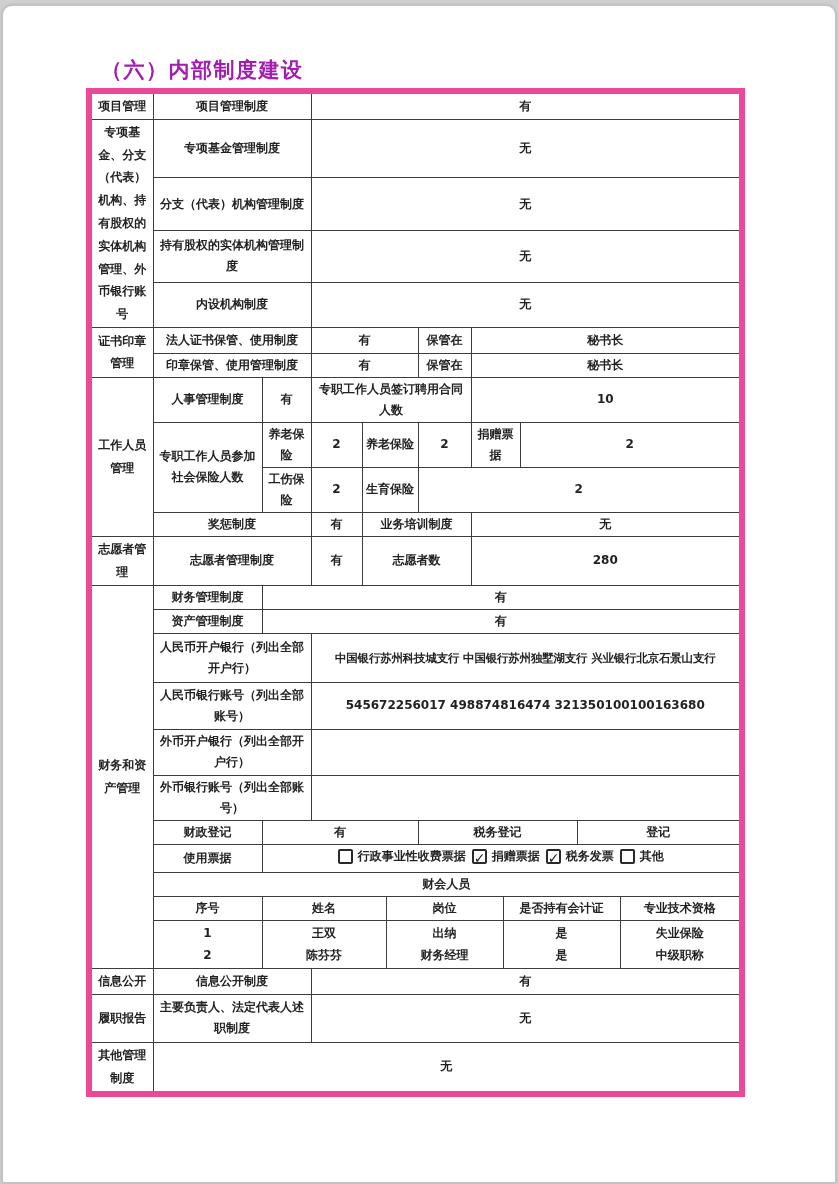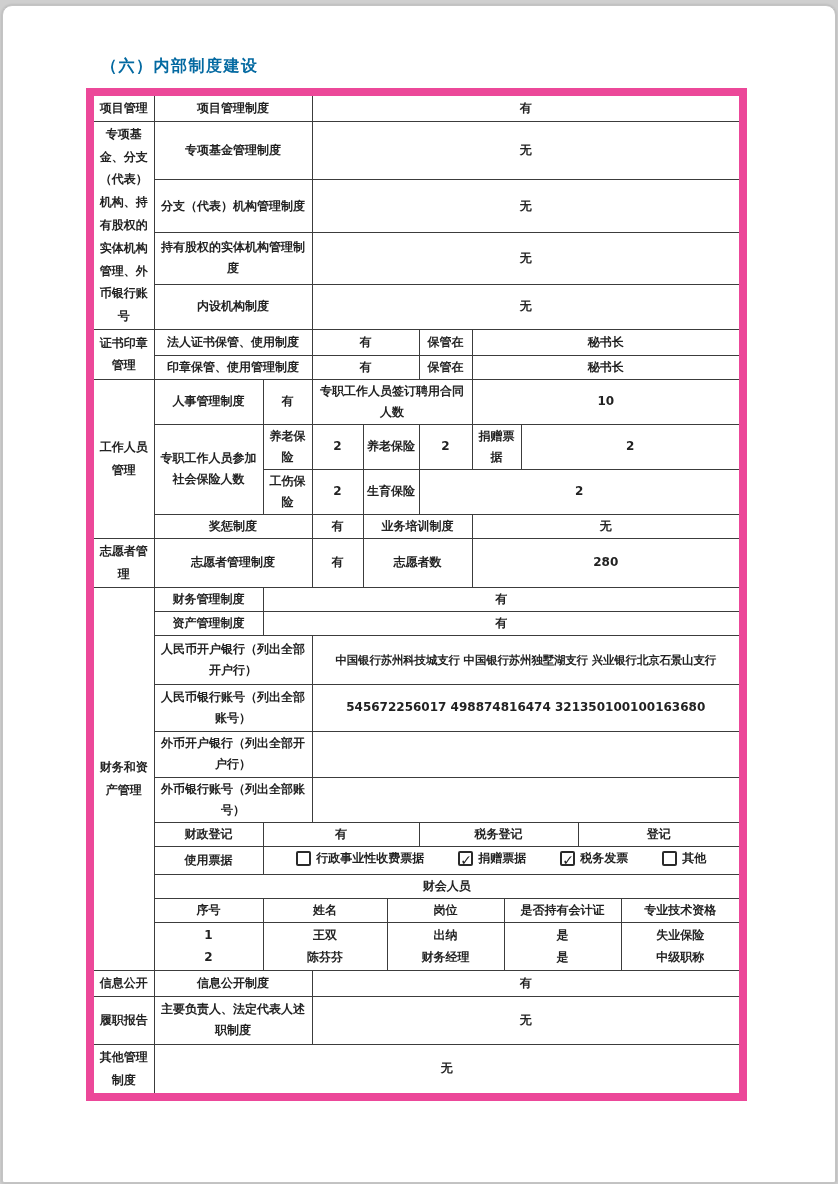--- a/index.html
+++ b/index.html
@@ -11,38 +11,38 @@
   }
   .page {
     position:absolute; top:5px; left:2px; right:2px; bottom:1px;
     background:#ffffff;
     border:1px solid #c4c4c4;
     border-radius:10px 10px 2px 2px;
     box-shadow:0 0 3px rgba(0,0,0,0.18);
   }
   .title {
     position:absolute; left:101px; top:56px;
-    font-size:16px; font-weight:bold; color:#0369a1; letter-spacing:1.5px;
+    font-size:21px; font-weight:bold; color:#a21caf; letter-spacing:1.5px;
   }
   table.form {
     position:absolute; left:86px; top:88px;
     border-collapse:collapse; table-layout:fixed;
-    border:8px solid #ec4899;
+    border:6px solid #ec4899;
   }
   td {
     border:1px solid #3c3c3c;
     font-size:12px; font-weight:bold; color:#222;
     text-align:center; vertical-align:middle;
     padding:1px 2px; line-height:1.75;
     overflow:hidden;
   }
   td.s { padding:1px 3px; line-height:1.9; }
   td.long { font-size:11.5px; letter-spacing:-0.2px; }
   td.stafftd div { line-height:1.9; }
-  .opt { display:inline-flex; align-items:center; margin:0 17px; white-space:nowrap; }
+  .opt { display:inline-flex; align-items:center; margin:0 3px; white-space:nowrap; }
   .cb {
     display:inline-block; width:11px; height:11px;
     border:2px solid #2a2a2a; border-radius:2px;
     position:relative; margin-right:5px; flex:0 0 auto;
   }
   .cb[data-checked="true"]::after {
     content:"\2713";
     position:absolute; left:0px; top:-5px;
     font-size:14px; font-weight:bold; color:#222;
   }

